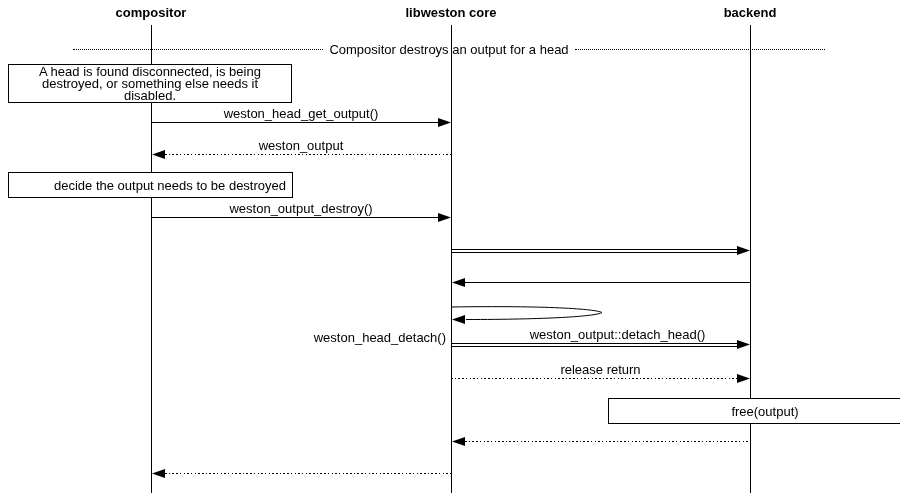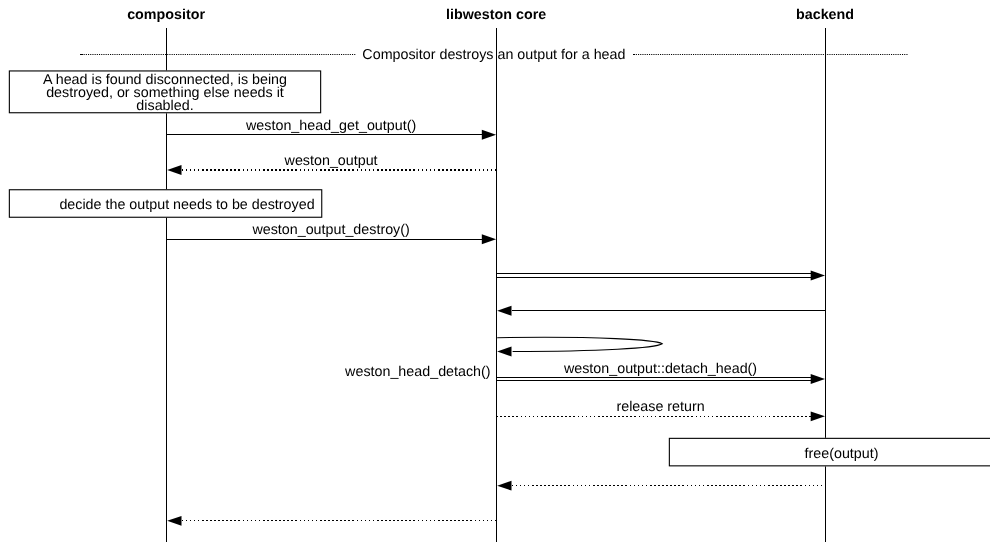--- a/index.html
+++ b/index.html
@@ -114,16 +114,16 @@
   </div>
 
   <div class="notebox multi" style="left:8px;top:64px;width:284px;height:39px;">A head is found disconnected, is being destroyed, or something else needs it disabled.</div>
   <div class="notebox single" style="left:8px;top:172px;width:285px;height:26px;padding-left:39px;">decide the output needs to be destroyed</div>
   <div class="notebox single" style="left:608px;top:398px;width:314px;height:26px;">free(output)</div>
 
   <div class="mlabel" style="left:151px;width:300px;top:138px;">weston_output</div>
   <div class="mlabel" style="left:151px;width:300px;top:106px;">weston_head_get_output()</div>
   <div class="mlabel" style="left:151px;width:300px;top:201px;">weston_output_destroy()</div>
   <div class="mlabel right" style="left:240px;width:206px;top:302px;margin-top:28px;">weston_head_detach()</div>
-  <div class="mlabel" style="left:451px;width:299px;top:327px;">weston_output::detach_head()</div>
+  <div class="mlabel" style="left:451px;width:299px;top:327px;padding-left:17px;">weston_output::detach_head()</div>
   <div class="mlabel" style="left:451px;width:299px;top:362px;">release return</div>
 
 </div>
 
 </body></html>

